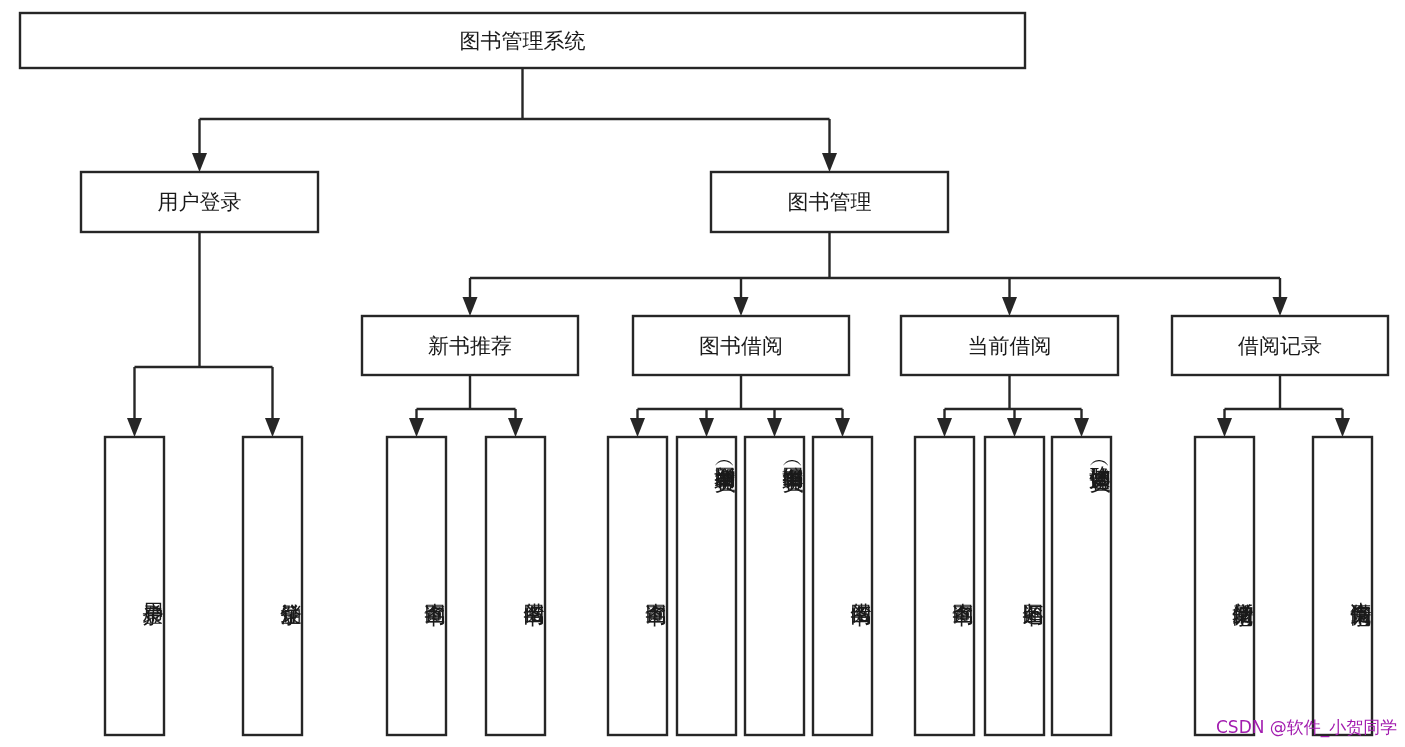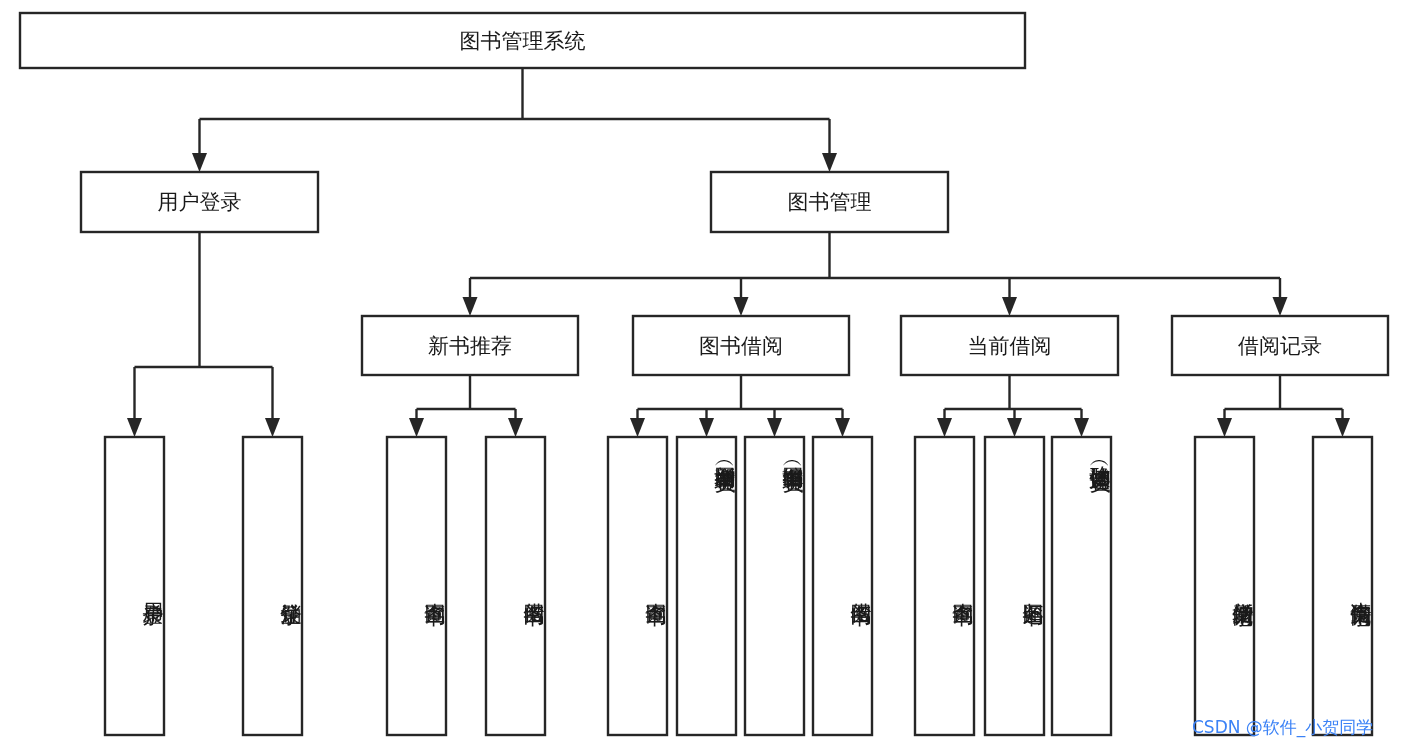--- a/index.html
+++ b/index.html
@@ -59,22 +59,23 @@
     white-space: nowrap;
     display: flex;
     align-items: flex-start;
     justify-content: center;
     pointer-events: none;
   }
   .watermark {
     position: absolute;
     font-family: "DejaVu Sans", "Liberation Sans", sans-serif;
     font-size: 17px;
-    color: #3b82f6;
+    color: #a21caf;
     white-space: nowrap;
+    margin-left: 24px;
   }
 </style>
 </head>
 <body>
 
 <div id="diagram-root">
 
   <svg class="flow" viewBox="0 0 1405 747">
     <g id="connectors-layer">
         <g>

